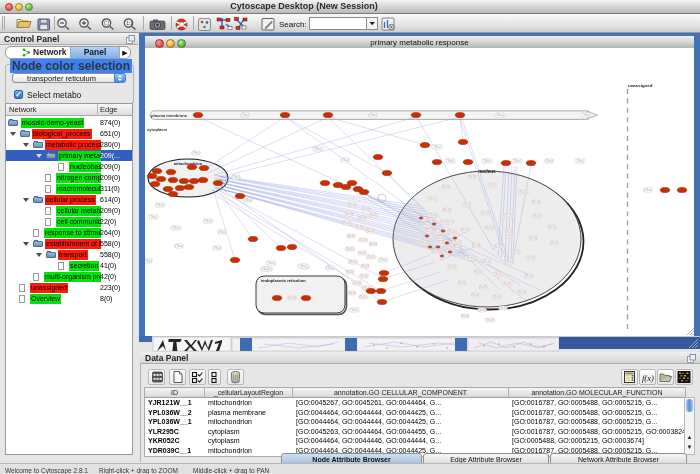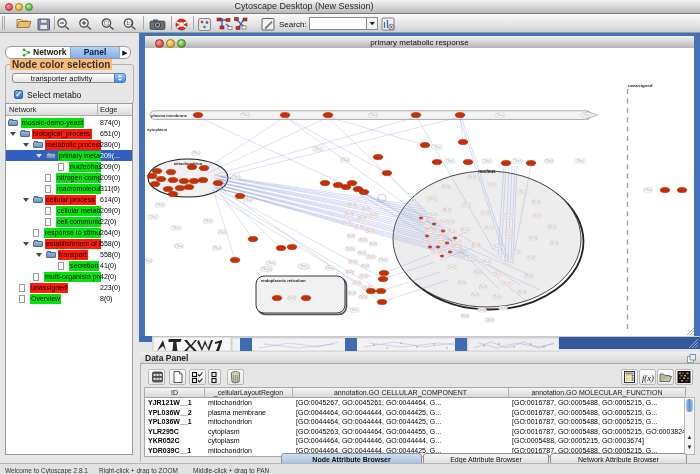--- a/index.html
+++ b/index.html
@@ -2,28 +2,28 @@
 <html><head>
 <meta charset="utf-8">
 <style>
   html,body{margin:0;padding:0;}
   body{width:700px;height:474px;overflow:hidden;font-family:"Liberation Sans",sans-serif;background:#e6e6e6;}
   #app{position:relative;width:700px;height:474px;overflow:hidden;}
   .abs{position:absolute;}
   
   #titlebar{left:0;top:0;width:700px;height:13px;background:linear-gradient(#f4f4f4,#d3d3d3 55%,#b9b9b9);border-bottom:1px solid #7a7a7a;}
   .light{position:absolute;top:2.5px;width:6.5px;height:6.5px;border-radius:50%;}
-  #titletext{position:absolute;top:1px;width:608px;text-align:center;font-size:9px;font-weight:normal;color:#2b2b2b;}
+  #titletext{position:absolute;top:1px;width:608px;text-align:center;font-size:9px;font-weight:bold;color:#2b2b2b;}
   
   #toolbar{left:0;top:14px;width:700px;height:18px;background:linear-gradient(#fbfbfb,#dfdfdf 70%,#cfcfcf);border-bottom:1px solid #9a9a9a;}
   
   #cpheader{left:0;top:33px;width:138px;height:12px;background:linear-gradient(#f2f2f2,#d7d7d7);border-bottom:1px solid #adadad;font-size:8.5px;font-weight:bold;color:#222;line-height:12px;padding-left:4px;box-sizing:border-box;}
   #seg{left:5px;top:46px;width:124px;height:11px;background:#fff;border:1px solid #9a9a9a;border-radius:6px;font-size:8.5px;overflow:hidden;}
   #groupbox{left:5px;top:64px;width:127px;height:38px;border:1px solid #b3b3b3;border-radius:3px;}
-  #gbtitle{left:10px;top:59px;font-size:10px;font-weight:bold;color:#333;background:#fdba74;padding:0 2px;}
+  #gbtitle{left:10px;top:59px;font-size:12px;font-weight:bold;color:#333;background:#3b82f6;padding:0 2px;}
   #dropdown{left:12px;top:73px;width:113px;height:10px;border:1px solid #8e8e8e;border-radius:3px;background:linear-gradient(#ffffff,#e3e3e3);font-size:7.5px;color:#111;line-height:9px;text-align:center;padding-right:14px;box-sizing:border-box;}
   #spinner{left:114px;top:73px;width:12px;height:10px;border-radius:0 3px 3px 0;background:linear-gradient(#9ec7f5,#4a86d8);border:1px solid #4a7ec2;box-sizing:border-box;overflow:hidden;}
   #checkbox{left:14px;top:90px;width:9px;height:9px;border-radius:2px;background:linear-gradient(#6aaef1,#3172c8);border:1px solid #2d62ab;box-sizing:border-box;color:#fff;font-size:8px;line-height:8px;text-align:center;font-weight:bold;}
   #cblabel{left:27px;top:90px;font-size:8.5px;color:#111;}
   #treebox{left:5px;top:103px;width:128px;height:352px;background:#fff;border:1px solid #9a9a9a;box-sizing:border-box;}
   #treehdr{left:0px;top:0px;width:126px;height:11px;background:linear-gradient(#f8f8f8,#dcdcdc);border-bottom:1px solid #a8a8a8;font-size:7.5px;color:#222;}
   .trow{position:absolute;left:0;width:126px;height:11px;font-size:7px;white-space:nowrap;}
   .chip{position:absolute;top:0.5px;height:10px;line-height:10px;padding:0 1px;color:#000;overflow:hidden;white-space:nowrap;}
   .cnt{position:absolute;left:94px;top:0.5px;line-height:10px;color:#000;}
   .green{background:#00e409;}
@@ -144,34 +144,38 @@
     <g stroke="#3868b8" stroke-width="1.3">
           <line x1="384.5" y1="14" x2="384.5" y2="8"></line>
           <line x1="387.5" y1="14" x2="387.5" y2="6"></line>
           <line x1="390.5" y1="14" x2="390.5" y2="10"></line>
         </g>
     <circle cx="391.5" cy="13" r="2.8" fill="#cdd4dc" stroke="#444" stroke-width="0.6"></circle>
     <circle cx="391.5" cy="13" r="1" fill="#666"></circle>
   </svg>
   </div>
 
+  <div id="cpheader" class="abs">Control Panel<svg style="position:absolute;right:3px;top:2px;" width="9" height="9" viewBox="0 0 9 9">
+        <rect x="0.5" y="2.5" width="6" height="6" fill="#f8f8f8" stroke="#888" stroke-width="0.8"></rect>
+        <rect x="3" y="0.5" width="5.5" height="5.5" fill="#e8eef8" stroke="#6a7fa8" stroke-width="0.8"></rect>
+      </svg></div>
   <div id="seg" class="abs">
     <div style="position:absolute;left:27px;top:0;height:11px;line-height:11px;font-weight:bold;color:#222;">Network</div>
     <svg style="position:absolute;left:16px;top:1px;" width="9" height="9" viewBox="0 0 9 9">
         <circle cx="2" cy="1.8" r="1.3" fill="#2da32d"></circle>
         <circle cx="2" cy="7.2" r="1.3" fill="#2da32d"></circle>
         <circle cx="6.8" cy="4.5" r="1.3" fill="#2da32d"></circle>
         <path d="M2 1.8 L6.8 4.5 L2 7.2" stroke="#2da32d" stroke-width="0.8" fill="none"></path>
       </svg>
     <div style="position:absolute;left:64px;top:0;width:49px;height:11px;line-height:11px;text-align:center;font-weight:bold;color:#0a1a3a;background:linear-gradient(#b4d2f4,#82b0e8);border-left:1px solid #8aa8cc;box-sizing:border-box;">Panel</div>
     <div style="position:absolute;left:113px;top:0;width:11px;height:11px;border-left:1px solid #aaa;box-sizing:border-box;color:#111;font-size:7px;line-height:11px;text-align:center;">▶</div>
   </div>
   <div id="groupbox" class="abs"></div>
   <div id="gbtitle" class="abs">Node color selection</div>
-  <div id="dropdown" class="abs">transporter activity</div>
+  <div id="dropdown" class="abs">transporter reticulum</div>
   <div id="spinner" class="abs">
       <svg width="10" height="8" viewBox="0 0 10 8" style="position:absolute;left:0px;top:0px;">
         <path d="M5 1 L7.2 3.2 L2.8 3.2 Z" fill="#fff"></path>
         <path d="M5 7 L7.2 4.8 L2.8 4.8 Z" fill="#fff"></path>
       </svg>
     </div>
   <div id="checkbox" class="abs">✓</div>
   <div id="cblabel" class="abs">Select metabo</div>
   <div id="treebox" class="abs">
     <div id="treehdr" class="abs">

